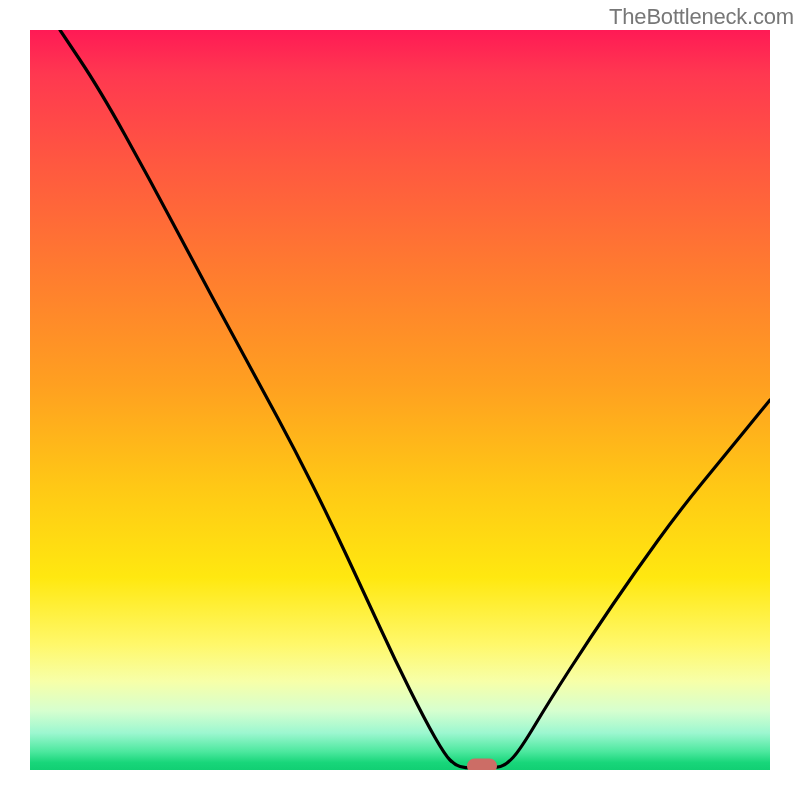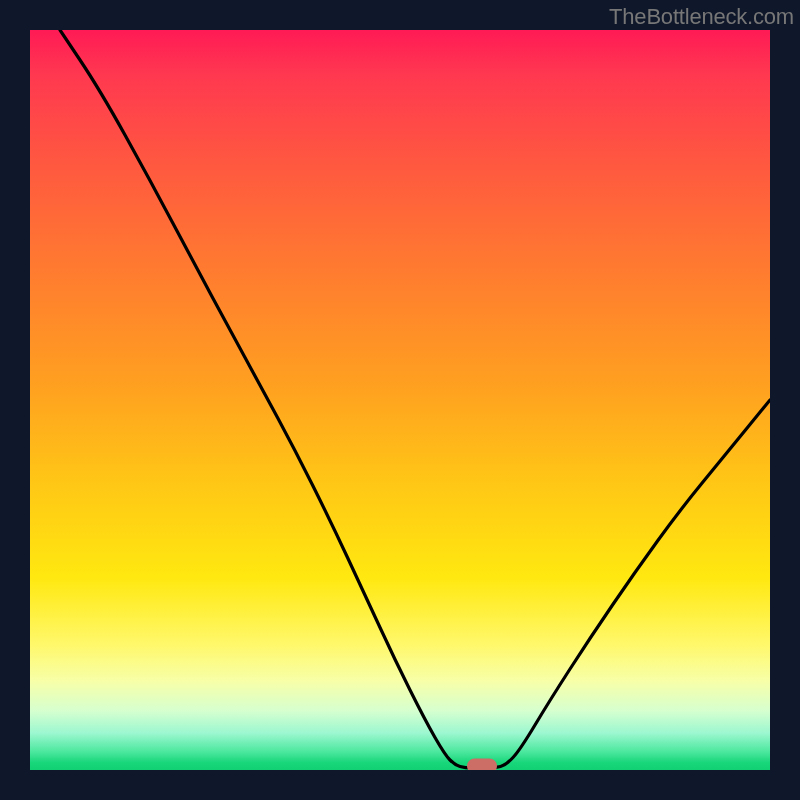--- a/index.html
+++ b/index.html
@@ -8,21 +8,21 @@
     width: 800px;
     height: 800px;
     overflow: hidden;
     background: #000;
     font-family: Arial, Helvetica, sans-serif;
   }
   .frame {
     position: relative;
     width: 800px;
     height: 800px;
-    background: #0f172a;
+    background: #ffffff;
   }
   .plot-area {
     position: absolute;
     left: 30px;
     top: 30px;
     width: 740px;
     height: 740px;
     overflow: hidden;
   }
   .gradient-bg {

